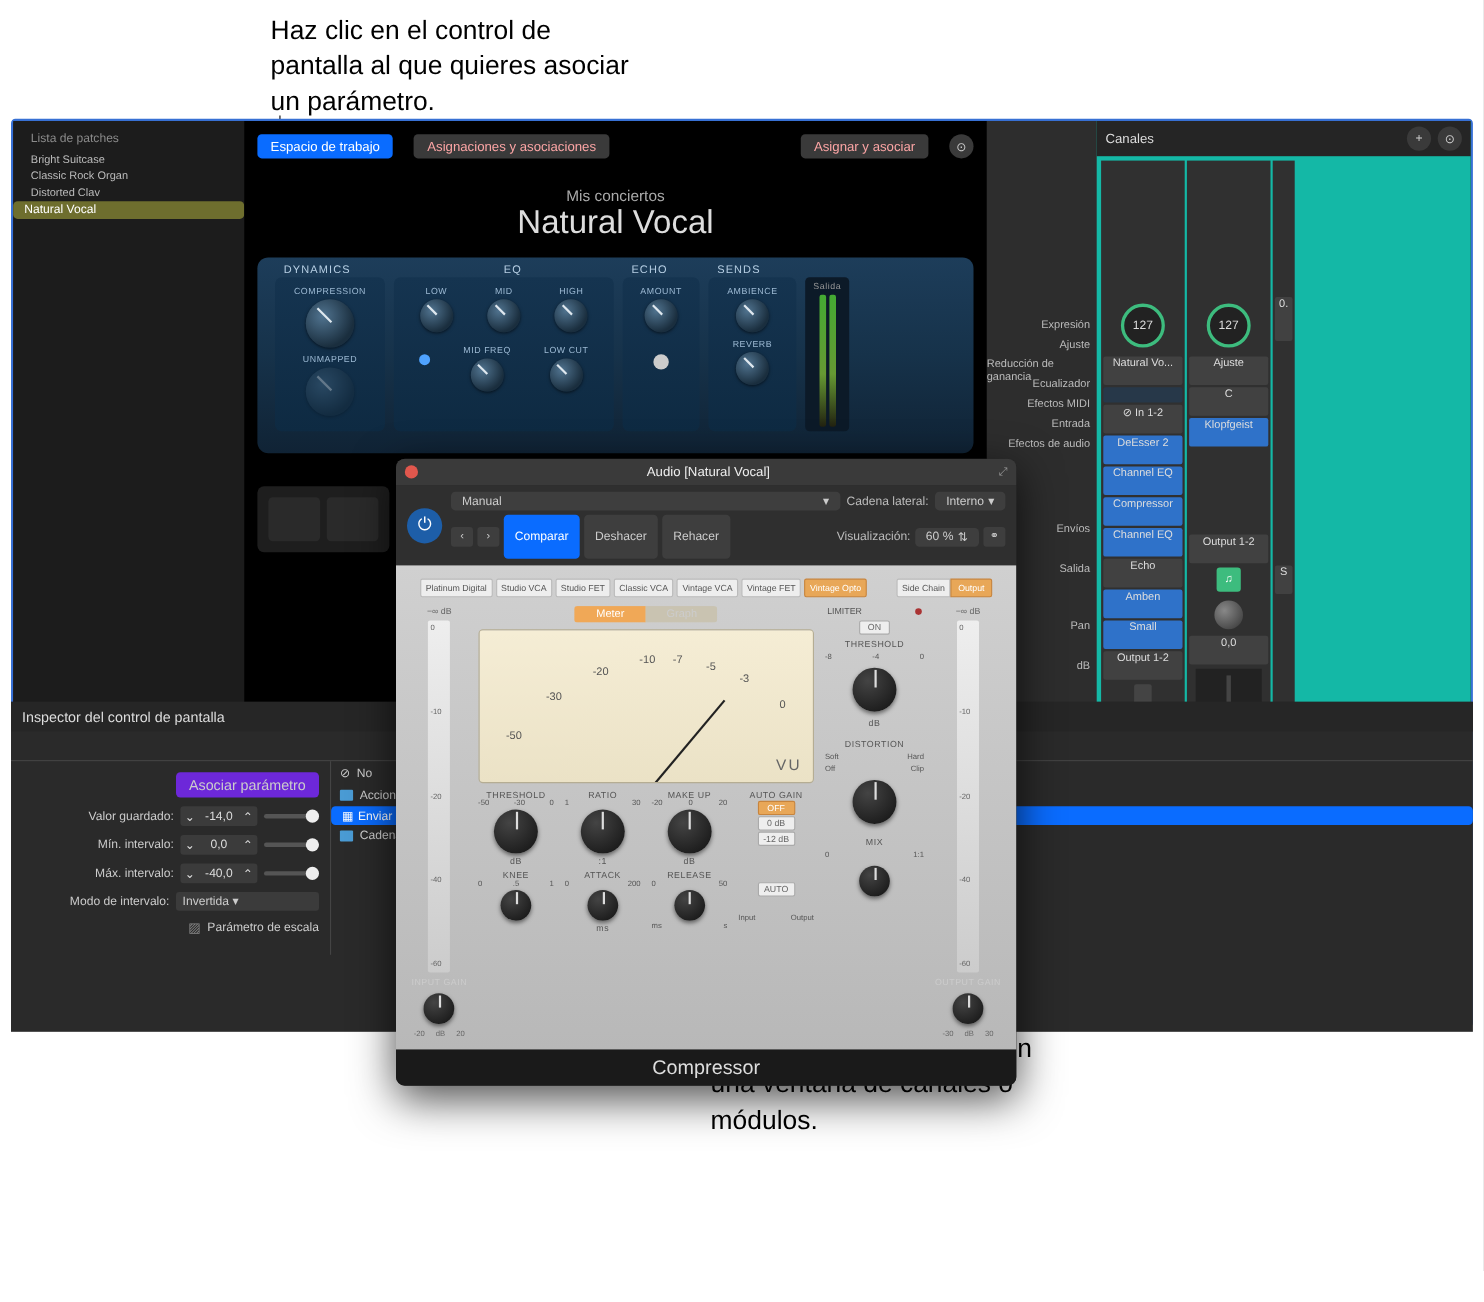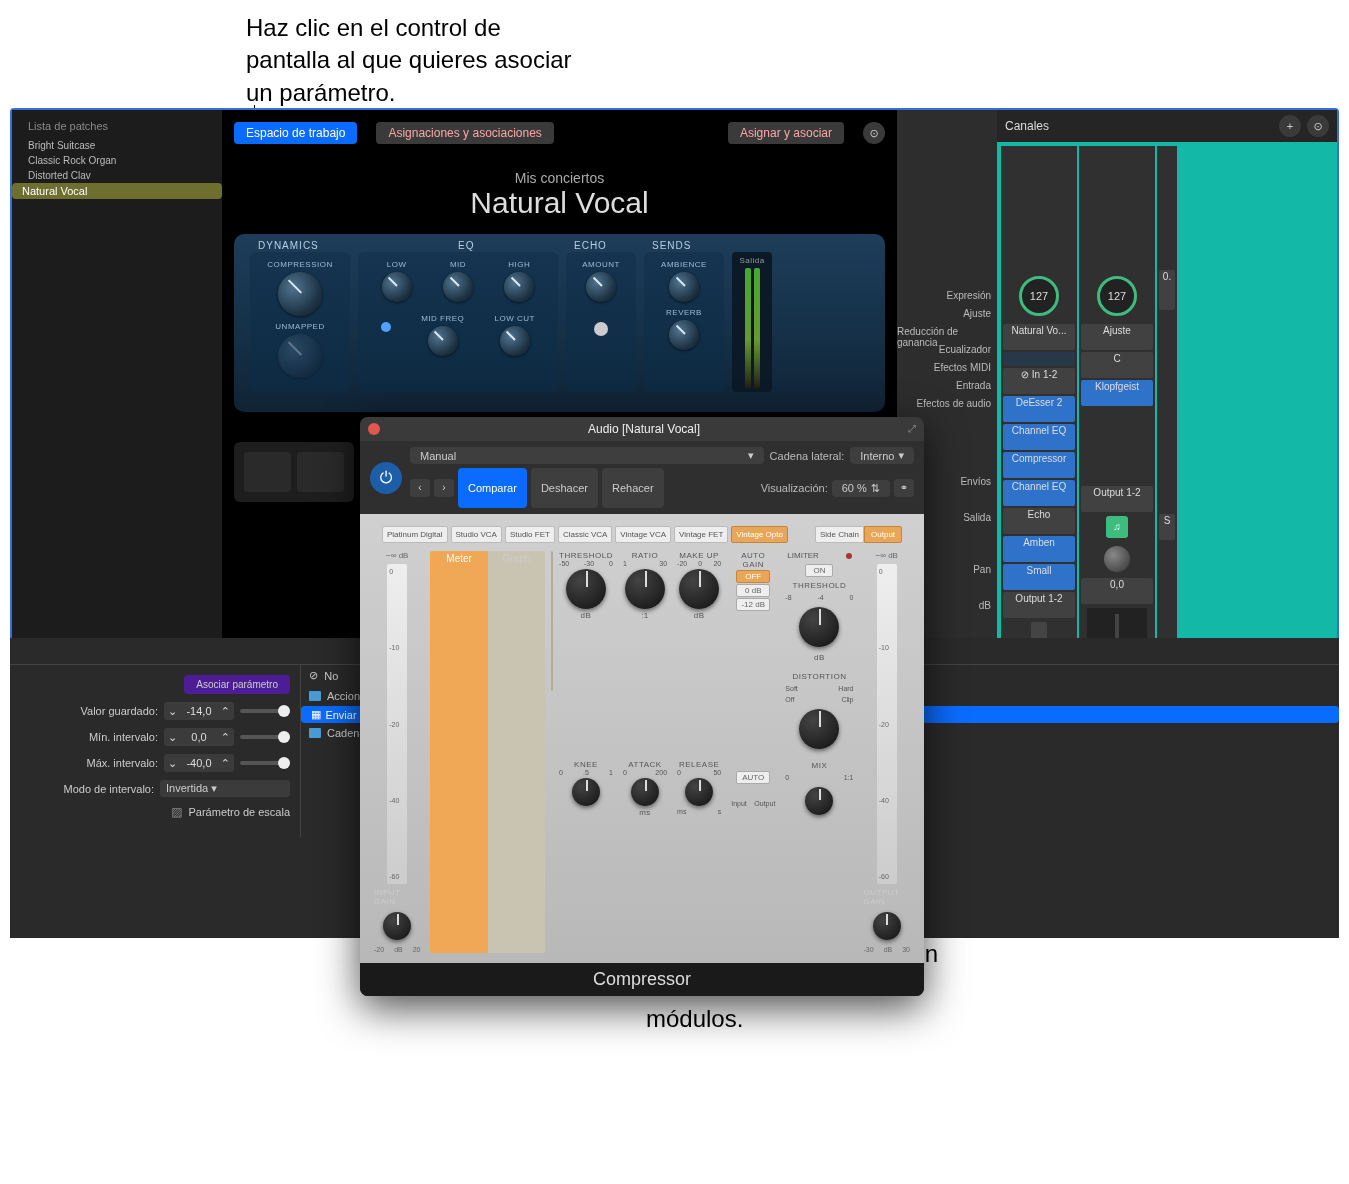--- a/index.html
+++ b/index.html
@@ -66,21 +66,21 @@
 .insp-title{padding:6px 10px;font-weight:500;font-size:13px;color:#ddd;background:#262626}
 .insp-tabs{display:flex;border-bottom:1px solid #444}
 .insp-tabs div{flex:1;text-align:center;padding:6px;font-size:12px;color:#bbb}
 .insp-body{display:flex}
 .insp-form{width:290px;padding:10px 10px}
 .insp-row{display:flex;align-items:center;gap:6px;margin-bottom:8px;justify-content:flex-end}
 .insp-row label{font-size:11px;color:#ccc}
 .stepper{display:flex;align-items:center;background:#3b3b3b;border-radius:3px;height:18px;width:70px;font-size:11px;justify-content:space-between;padding:0 4px;color:#ddd}
 .insp-slider{width:50px;height:4px;background:#555;border-radius:2px;position:relative}
 .insp-slider::after{content:"";position:absolute;width:12px;height:12px;background:#eee;border-radius:50%;top:-4px;right:0}
-.insp-btn{background:#4c1d95;padding:4px 12px;border-radius:4px;font-size:10px}
+.insp-btn{background:#6d28d9;padding:4px 12px;border-radius:4px;font-size:13px}
 .insp-select{background:#3b3b3b;border-radius:3px;padding:2px 18px 2px 6px;font-size:11px;width:130px}
 .map-list{flex:1;border-left:1px solid #444}
 .map-row{display:flex;align-items:center;gap:6px;padding:4px 8px;font-size:11px}
 .map-row.sel{background:#0a6cff;color:#fff}
 .folder-icon{width:12px;height:10px;background:#4a9bd4;border-radius:1px}
 
 
 .plugin{position:absolute;left:360px;top:417px;width:564px;background:#2b2b2b;border-radius:8px;box-shadow:0 12px 40px rgba(0,0,0,.7);overflow:hidden;color:#ccc}
 .plugin-tb{height:24px;display:flex;align-items:center;padding:0 8px;gap:8px;background:#3a3a3a}
 .traffic{width:12px;height:12px;border-radius:50%;background:#e1574d}
@@ -99,21 +99,21 @@
 .plugin-body{background:linear-gradient(#d0d0d0,#b8b8b8);padding:12px 14px 10px;position:relative}
 .preset-row{display:flex;gap:3px;margin-bottom:8px;justify-content:center}
 .preset{font-size:8px;background:#eee;border:1px solid #bbb;padding:3px 4px;border-radius:2px;text-align:center;min-width:38px;color:#555}
 .preset.act{background:#e8a758;color:#fff;border-color:#c7843d}
 .side-out{display:flex;gap:0;margin-left:24px}
 .side-out .preset:first-child{border-radius:2px 0 0 2px}
 .side-out .preset:last-child{border-radius:0 2px 2px 0}
 
 .comp-main{display:flex;gap:10px}
 .vbar{width:20px;background:linear-gradient(#eee,#ccc);border-radius:2px;position:relative;height:320px;font-size:7px;display:flex;flex-direction:column;justify-content:space-between;padding:4px 2px;color:#666}
-.vu-block{flex:1;display:flex;flex-direction:row;gap:6px}
+.vu-block{flex:1;display:flex;flex-direction:column;gap:6px}
 .mg-toggle{display:flex;margin:0 auto;width:130px;border-radius:3px;overflow:hidden;font-size:10px}
 .mg-toggle div{flex:1;text-align:center;padding:2px;background:#c9c3b1}
 .mg-toggle div.act{background:#f0a857;color:#fff}
 .vu{height:140px;background:linear-gradient(#f5edd5,#ebe2c6);border-radius:4px;border:1px solid #b5ad93;position:relative;overflow:hidden}
 .vu-tick{position:absolute;font-size:10px;color:#555}
 .vu-needle{position:absolute;width:2px;height:110px;background:#222;left:50%;bottom:-10px;transform-origin:bottom;transform:rotate(40deg)}
 .vu-vu{position:absolute;right:10px;bottom:8px;font-size:14px;color:#666;letter-spacing:2px}
 
 .knob-grid{display:grid;grid-template-columns:repeat(4,1fr);gap:4px 10px;font-size:8px;color:#555;text-align:center}
 .gknob{width:40px;height:40px;border-radius:50%;background:radial-gradient(circle at 35% 30%,#444,#111);margin:2px auto;position:relative;box-shadow:0 2px 4px rgba(0,0,0,.5)}
@@ -335,20 +335,21 @@
           <div class="cell" style="height:40px">0.</div>
           <div style="height:200px"></div>
           <div class="cell">S</div>
         </div>
       </div>
     </div>
   </div>
 </div>
 
 <div class="inspector">
+  <div class="insp-title">Inspector del control de pantalla</div>
   <div class="insp-tabs">
     <div>Atributos</div>
   </div>
   <div class="insp-body">
     <div class="insp-form">
       <div class="insp-row">
           <div class="insp-btn">Asociar parámetro</div>
         </div>
       <div class="insp-row">
           <label>Valor guardado:</label>

